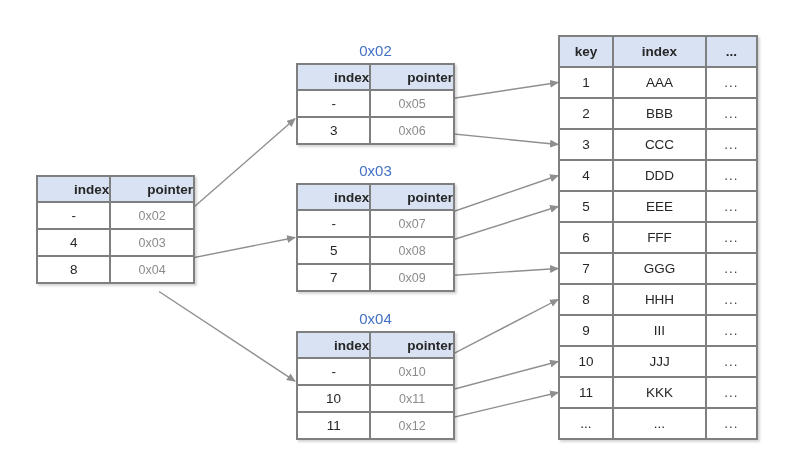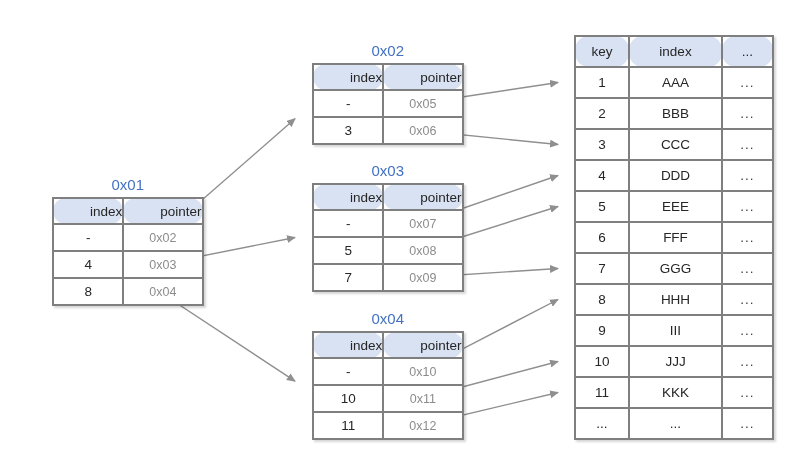--- a/index.html
+++ b/index.html
@@ -1,34 +1,34 @@
 <!DOCTYPE html>
 <html><head>
 <meta charset="utf-8">
 <style>
   html,body { margin:0; padding:0; background:#ffffff; }
   #canvas {
     position:relative; width:794px; height:461px; background:#ffffff;
     font-family:"Liberation Sans","DejaVu Sans",sans-serif; overflow:hidden;
   }
-  .node { position:absolute; display:inline-block;margin-left:16px; }
+  .node { position:absolute; display:inline-block; }
   .node-title {
     text-align:center; font-size:15px; line-height:19px; height:19px;
     margin-bottom:3px; color:var(--title-blue,#4472C4);
   }
   table.grid {
     border-collapse:collapse; background:#ffffff;
     box-shadow:2px 2px 2px rgba(0,0,0,0.16);
   }
   .grid th, .grid td {
     border:2px solid var(--border-gray,#7F7F7F);
     text-align:center; vertical-align:middle; padding:0;
     font-size:13.5px; color:var(--cell-text,#262626);
   }
-  .grid th { background:var(--header-fill,#D9E2F3); font-weight:400;border-radius:14px; }
+  .grid th { background:var(--header-fill,#D9E2F3); font-weight:700; }
   .node-grid th { height:24px;padding-left:36px; }
   .node-grid td { height:25px; }
   .node-grid col.col-a { width:46px; }
   .node-grid col.col-b { width:77px; }
   .node-grid td.c1 { color:var(--pointer-gray,#8C8C8C); font-size:12.5px;border-radius:6px; }
   .data-grid th, .data-grid td { height:29px; }
   .data-grid col.col-k { width:54px; }
   .data-grid col.col-d { width:93px; }
   .data-grid col.col-e { width:51px; }
   .data-grid td.c2 { color:#404040; letter-spacing:1px; }
@@ -55,21 +55,20 @@
         <line x1="419" y1="223.5" x2="558" y2="175.5" marker-end="url(#ah)"></line>
         <line x1="419" y1="250.5" x2="558" y2="206.5" marker-end="url(#ah)"></line>
         <line x1="419" y1="277.5" x2="558" y2="268.5" marker-end="url(#ah)"></line>
         <line x1="419" y1="371.5" x2="558" y2="299.5" marker-end="url(#ah)"></line>
         <line x1="419" y1="398.5" x2="558" y2="361.5" marker-end="url(#ah)"></line>
         <line x1="419" y1="425.5" x2="558" y2="392.5" marker-end="url(#ah)"></line>
       </g>
   </svg>
 
   <div class="node" style="left:36px; top:175px;">
-    <div class="node-title">0x01</div>
     <table class="grid node-grid">
       <colgroup>
           <col class="col-a">
           <col class="col-b">
         </colgroup>
       <thead>
           <tr>
             <th>index</th>
             <th>pointer</th>
           </tr>

